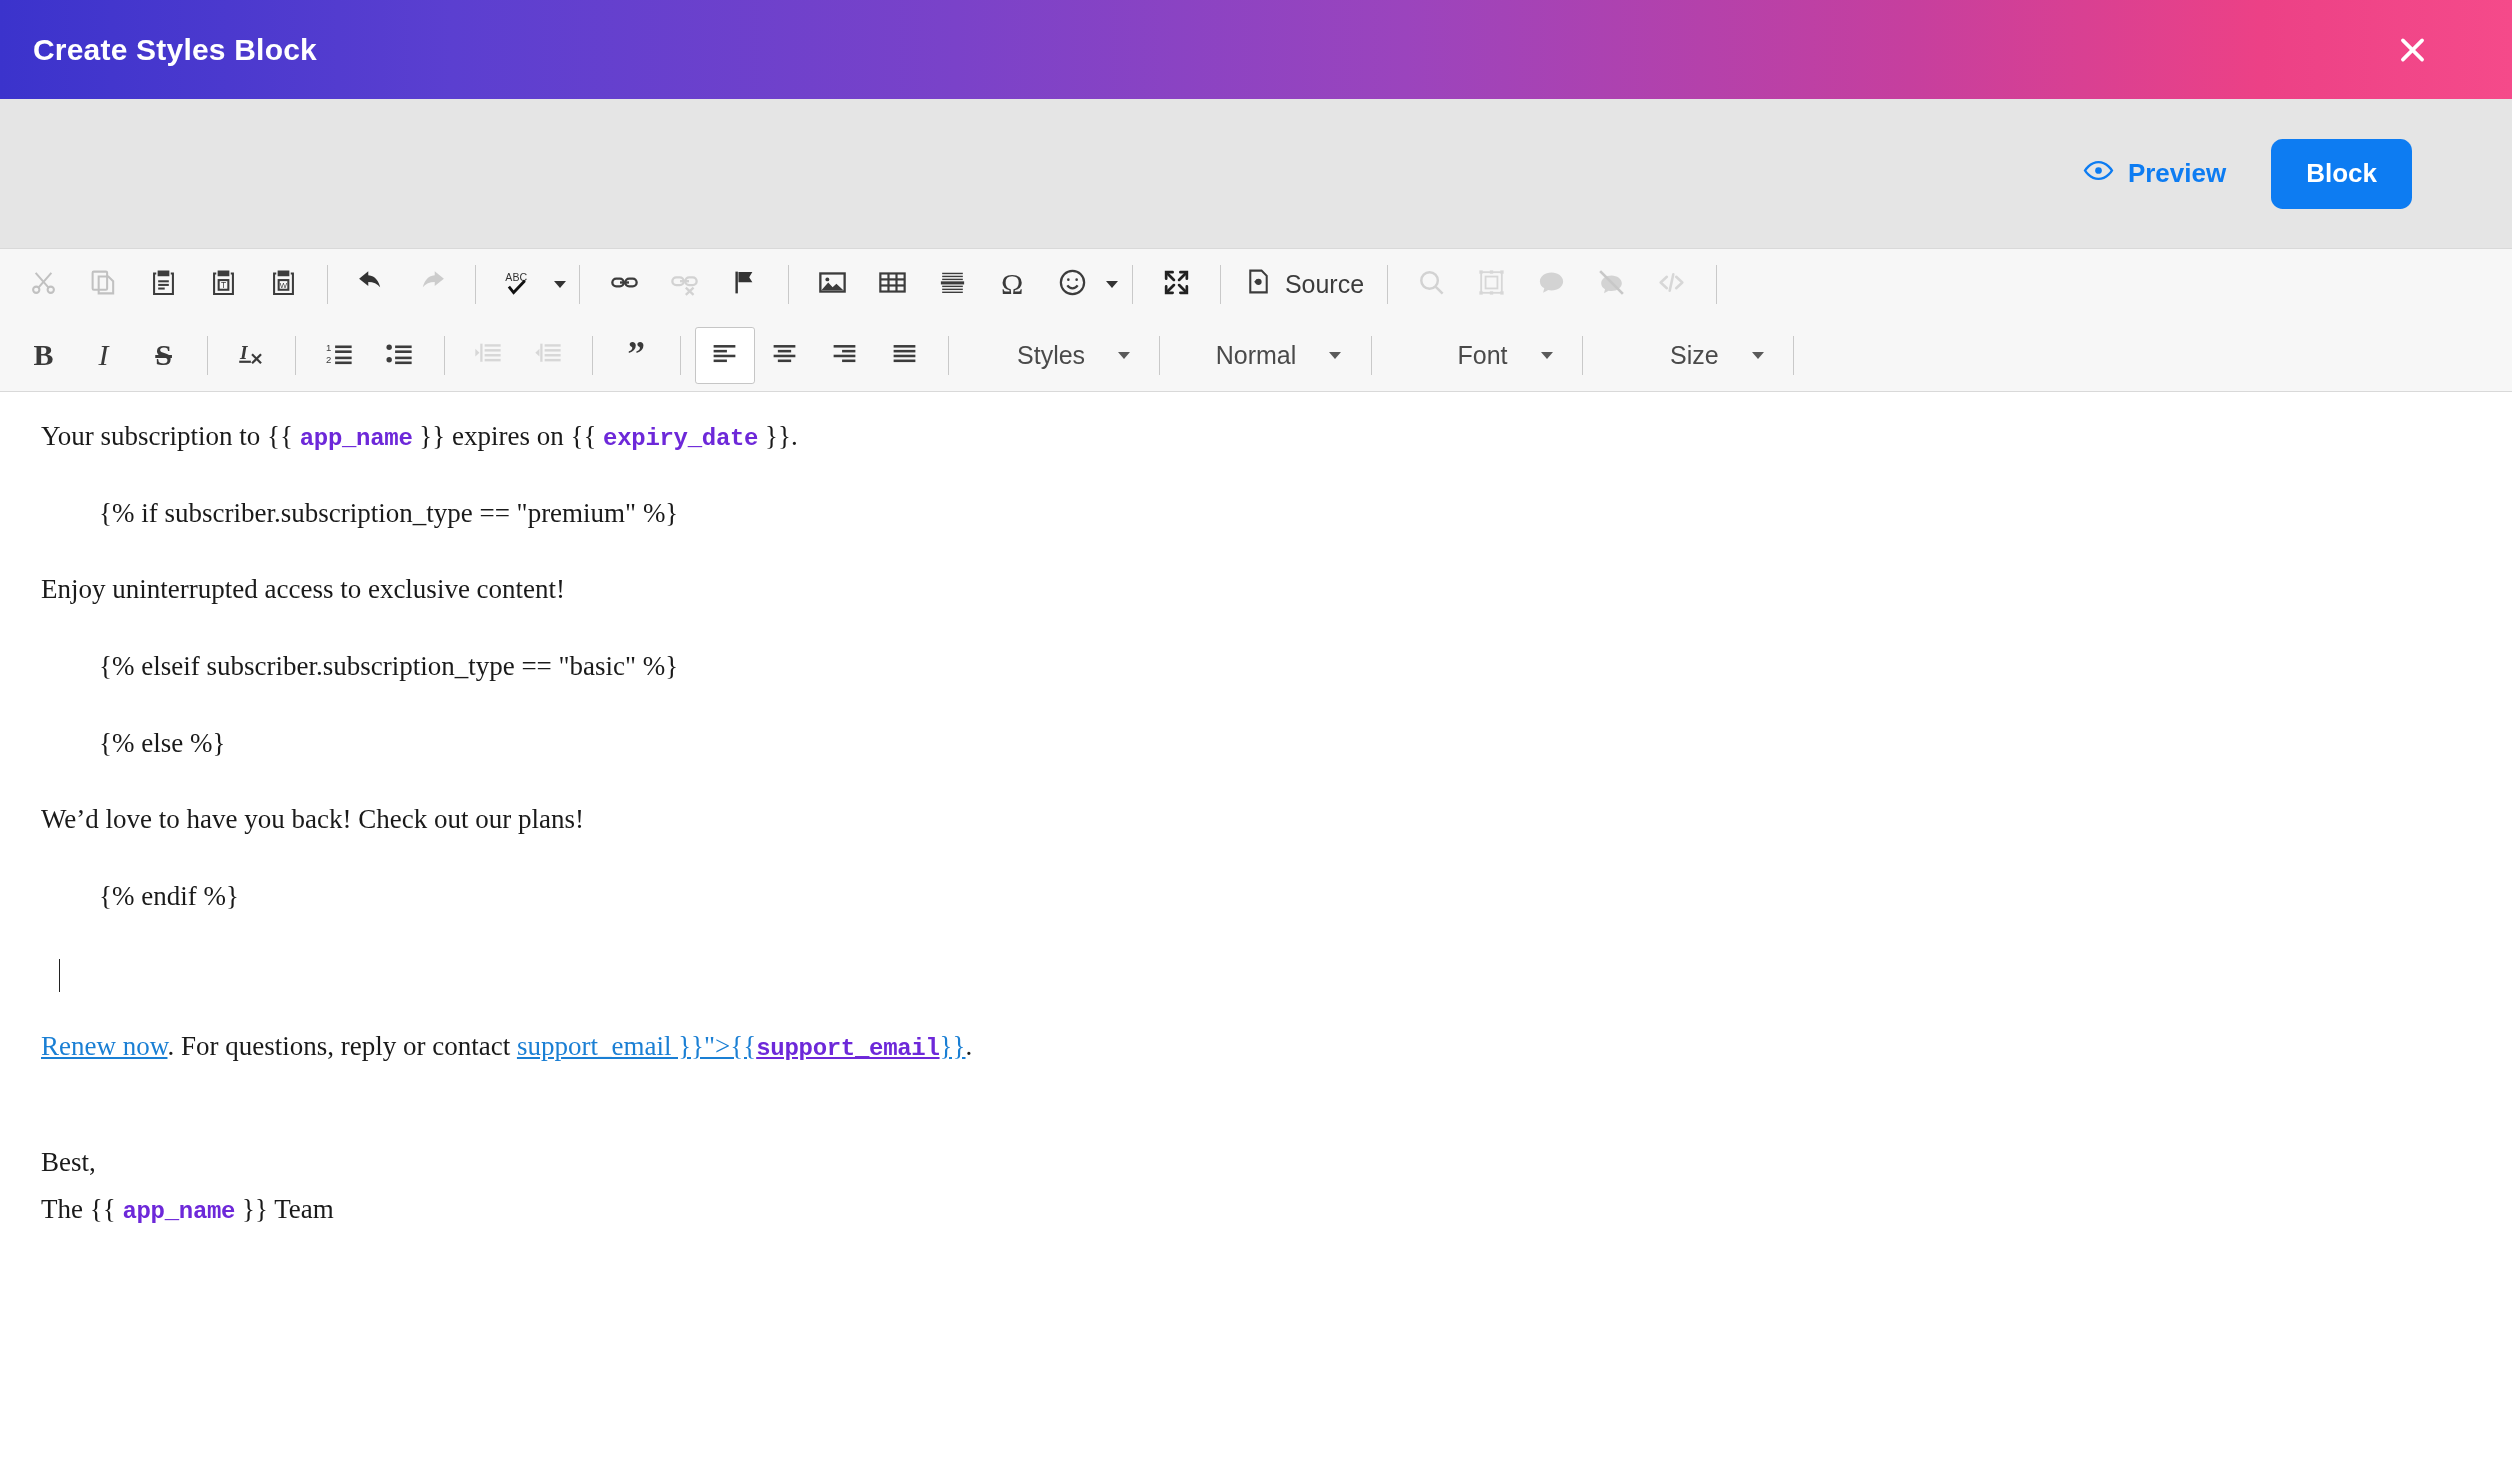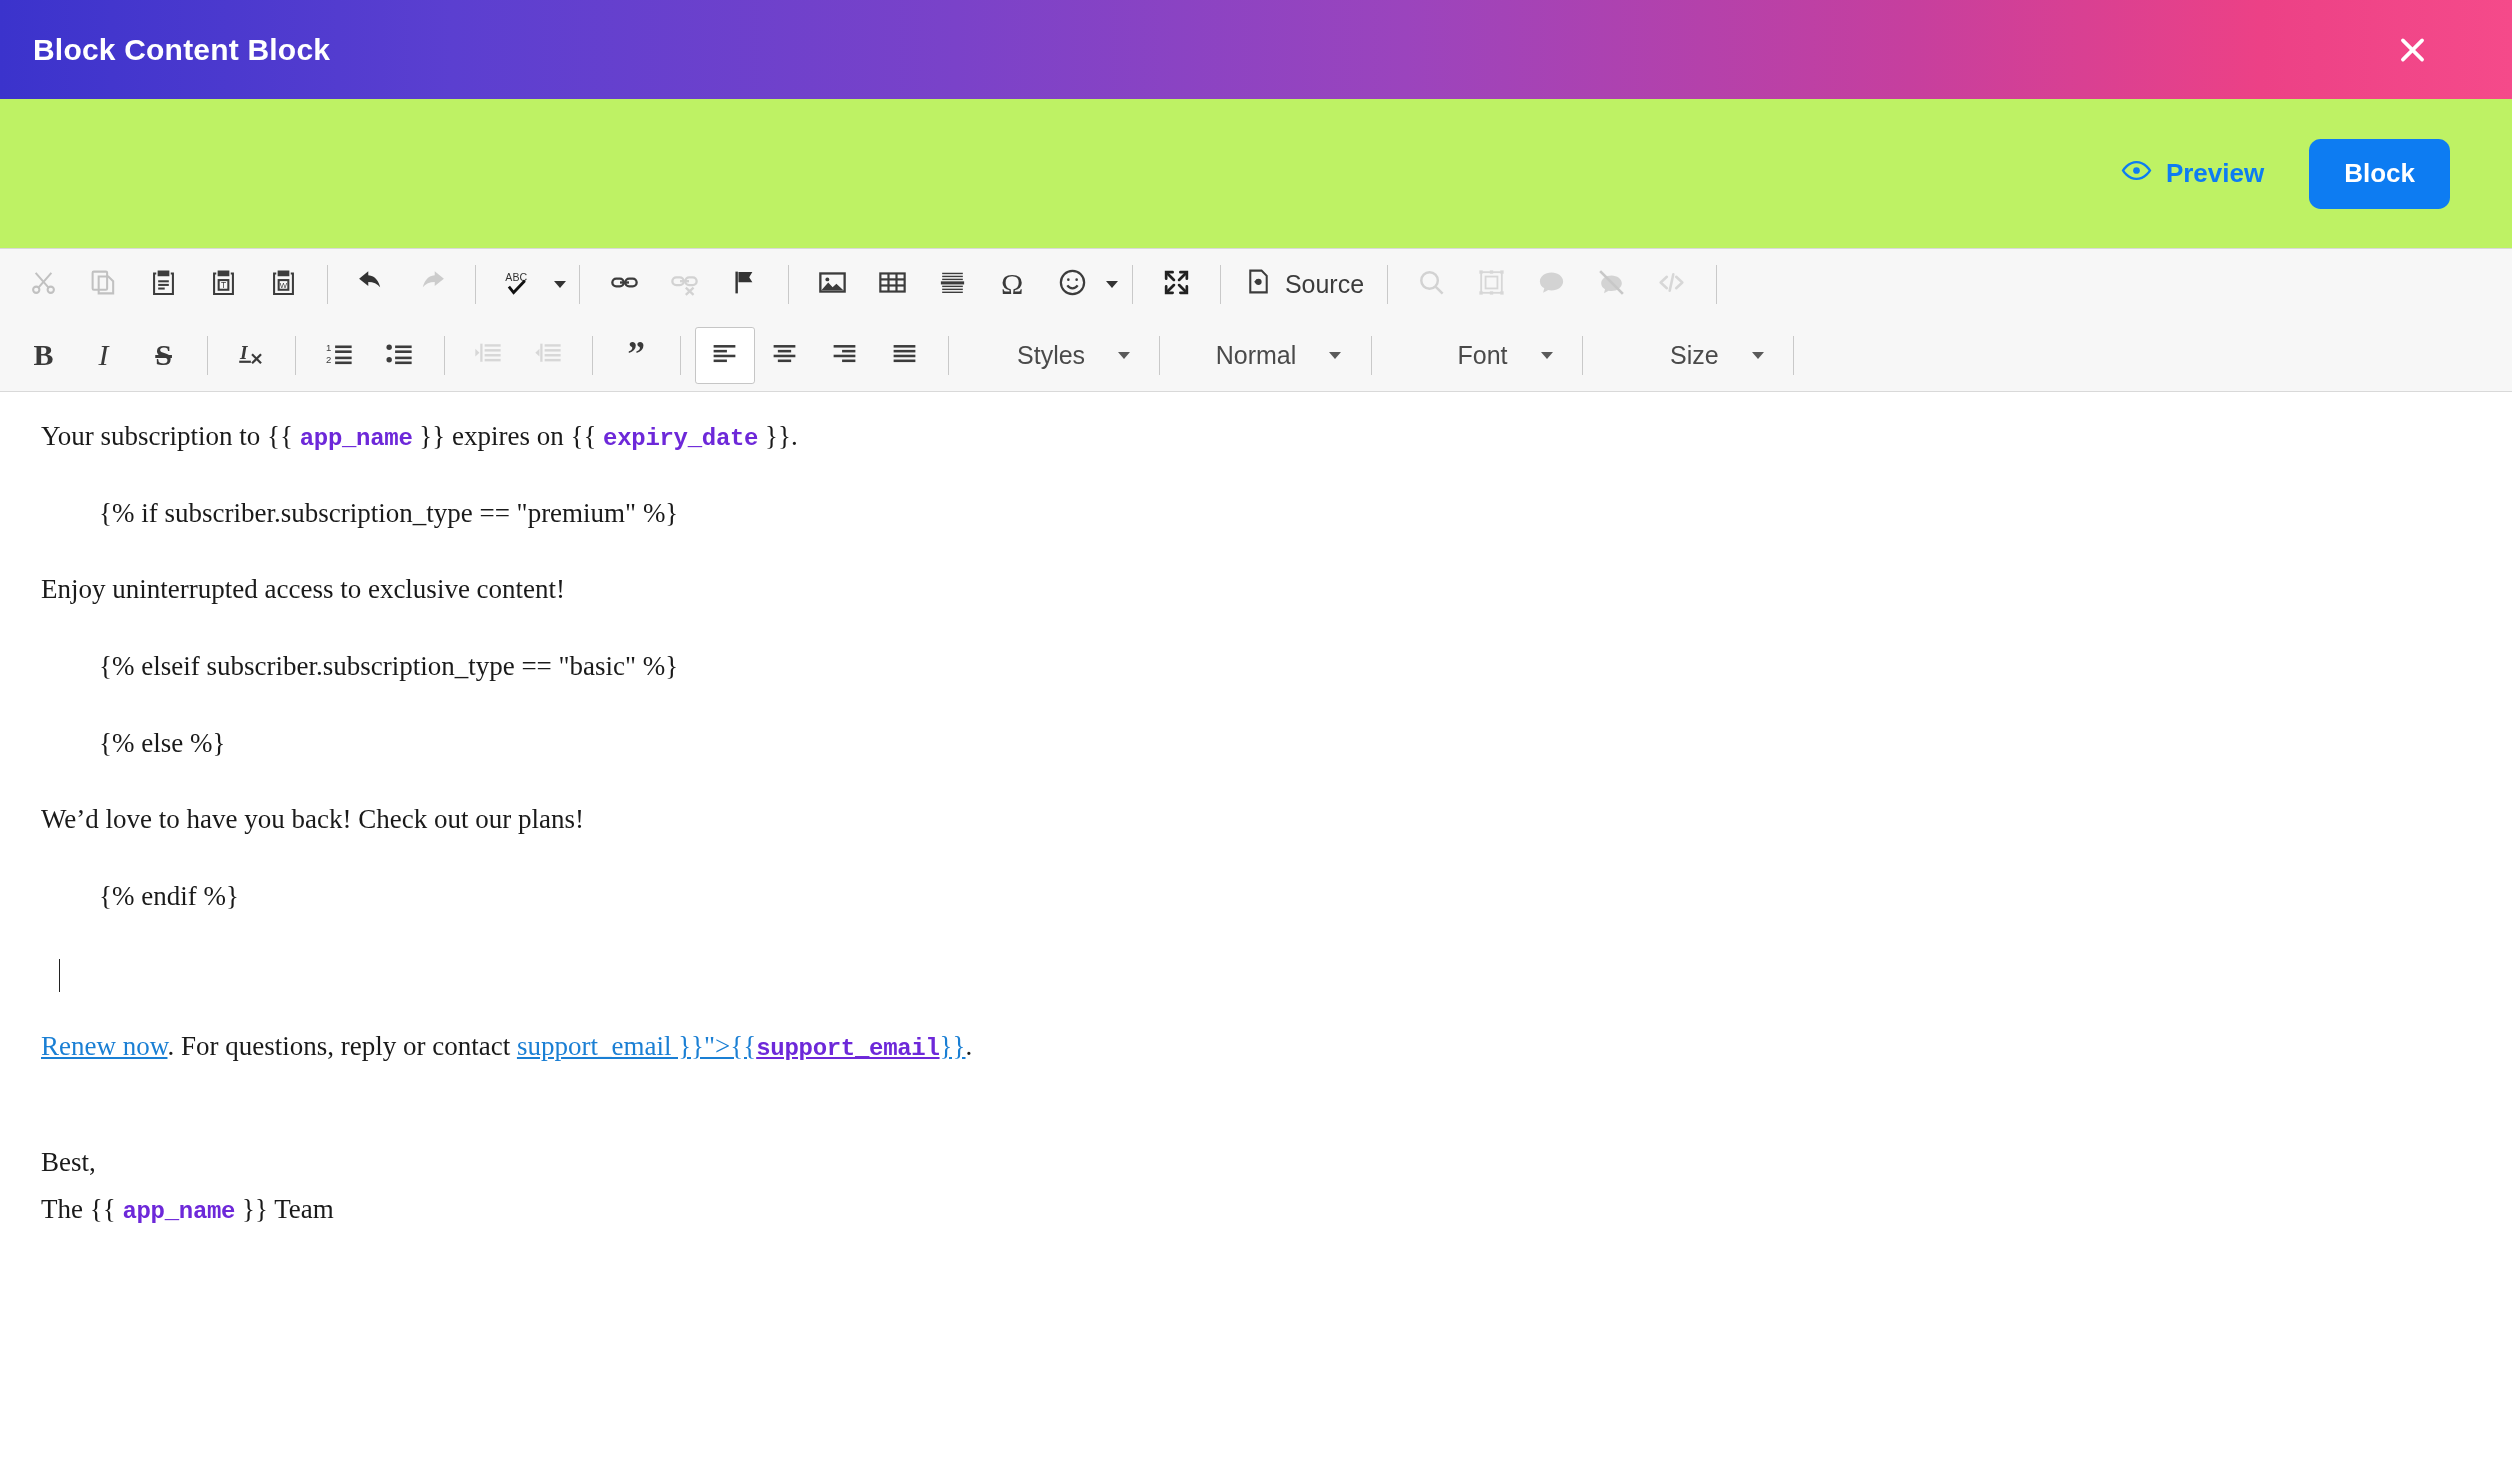--- a/index.html
+++ b/index.html
@@ -30,23 +30,23 @@
     transform:translateY(-50%);
     width:43px;height:43px;
     display:flex;align-items:center;justify-content:center;
     cursor:pointer;
   }
   .close-btn svg{ display:block; }
 
   
   .action-bar{
     height:149px;
-    background:#bef264;
+    background:#e5e5e5;
     display:flex; align-items:center; justify-content:flex-end;
-    padding-right:62px;
+    padding-right:100px;
     gap:39px;
   }
   .preview-btn{
     display:flex;align-items:center;gap:13.6px;
     color:#0d7cf2;font-size:26px;font-weight:bold;
     cursor:pointer;
     background:none;border:none;
     font-family:"Liberation Sans", sans-serif;
   }
   .save-btn{
@@ -160,21 +160,21 @@
     margin-left:17.5px;
     vertical-align:middle;
   }
   .spacer-sm{ height:39px; }
   svg{ pointer-events:none; }
 </style>
 </head>
 <body>
 
 <div class="modal-header">
-  <div class="modal-title">Block Content Block</div>
+  <div class="modal-title">Create Styles Block</div>
   <div class="close-btn">
     <svg width="33" height="33" viewBox="0 0 24 24" fill="none" stroke="#ffffff" stroke-width="2.6" stroke-linecap="round">
       <line x1="5" y1="5" x2="19" y2="19"></line>
         <line x1="19" y1="5" x2="5" y2="19"></line>
     </svg>
   </div>
 </div>
 
 <div class="action-bar">
   <button class="preview-btn">

